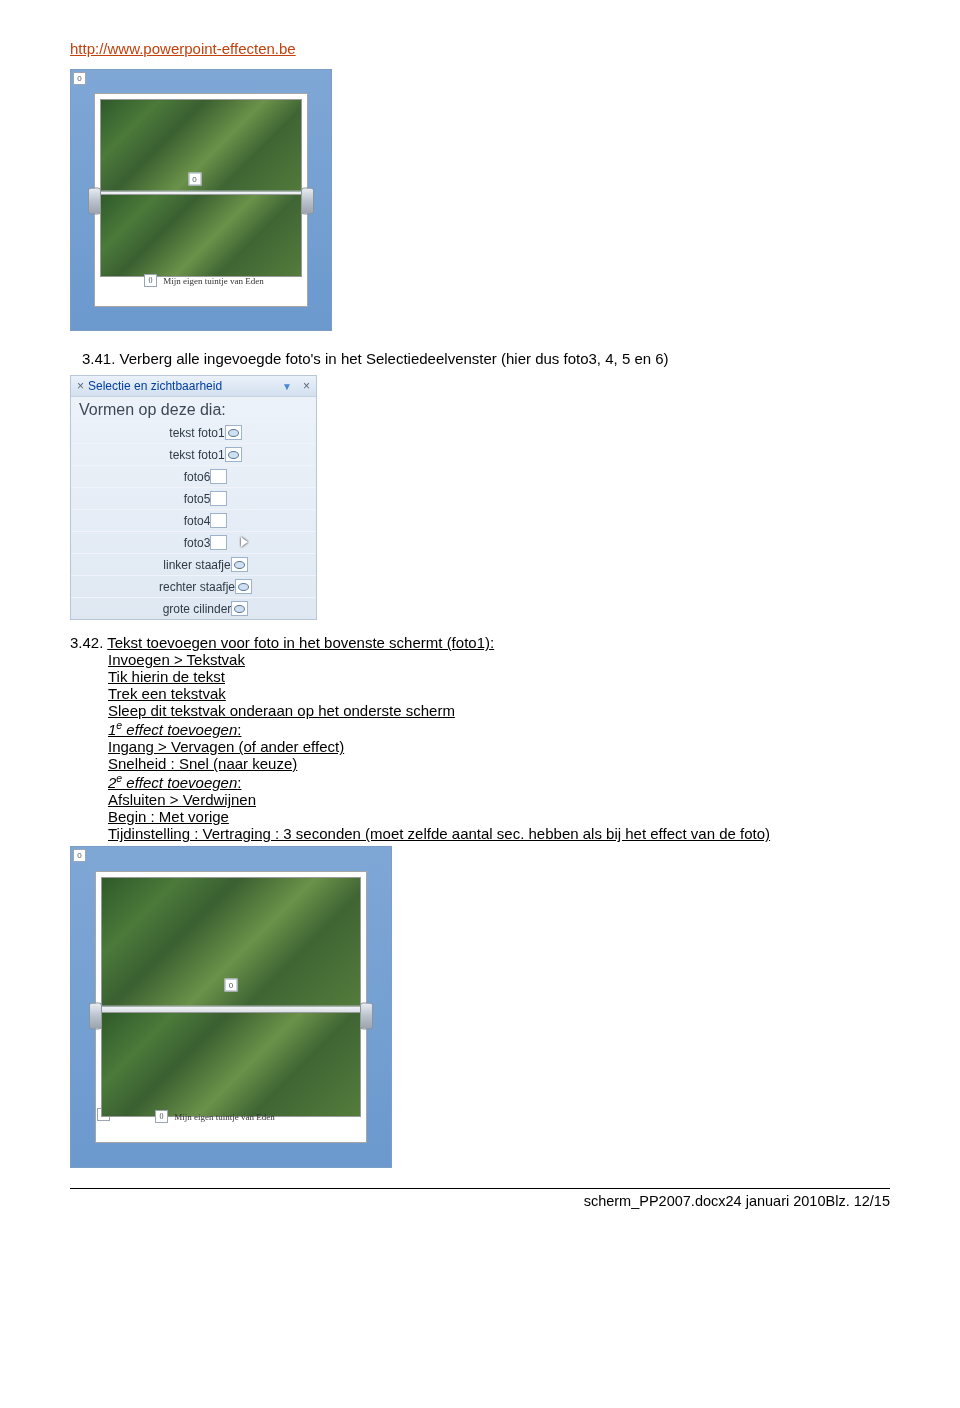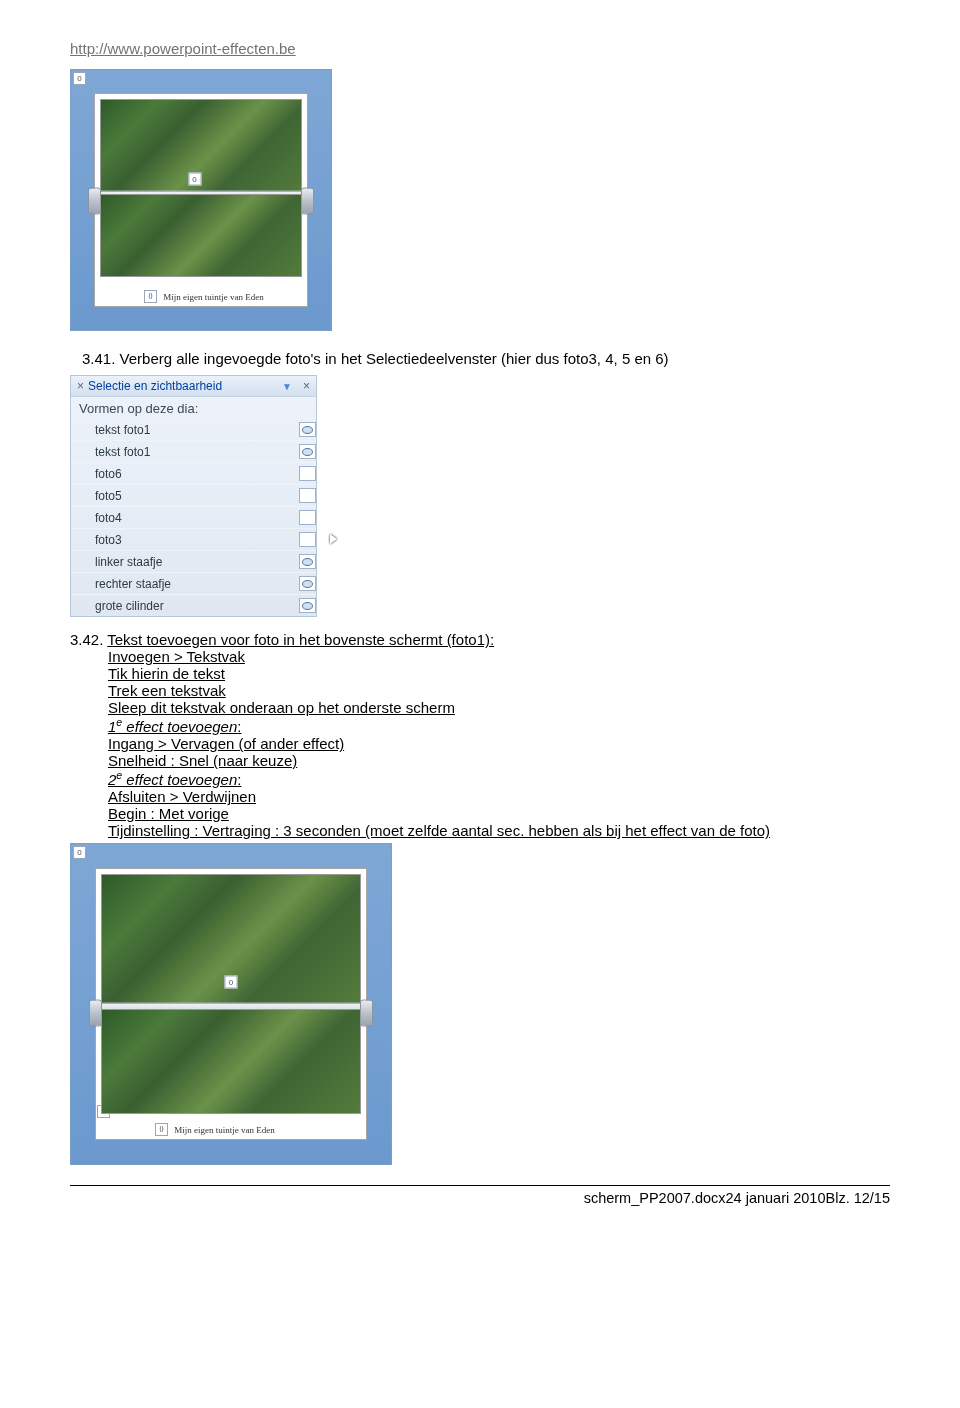--- a/index.html
+++ b/index.html
@@ -10,21 +10,21 @@
     background: #fff;
     width: 960px;
   }
   .page {
     padding: 40px 70px 30px 70px;
     box-sizing: border-box;
     min-height: 1360px;
     position: relative;
   }
   a.header-link {
-    color: #737373;
+    color: #c2410c;
     text-decoration: underline;
     font-size: 15px;
   }
   
   .pp-frame {
     width: 260px;
     height: 260px;
     background: linear-gradient(#7fa7d6,#6b99ce);
     border: 1px solid #7a9ec5;
     position: relative;
@@ -59,21 +59,21 @@
   }
   .roller::before{left:-6px;} .roller::after{right:-6px;}
   .zero-tag {
     position:absolute; width:11px; height:11px; background:#fff;
     border:1px solid #9aa6b5; font-size:8px; line-height:11px;
     text-align:center; color:#4a5663;
   }
   .f1-z1{ top:2px; left:2px; }
   .f1-z2{ top:40%; left:47%; transform:translate(-50%,-50%); }
   .caption {
-    position:absolute; bottom:4px; left:50px;
+    position:absolute; bottom:20px; left:50px;
     font-size:9px; color:#333; font-family:"Comic Sans MS",cursive;margin-top:28px;
   }
   .caption .zt { position:static; display:inline-block; margin-right:4px; vertical-align:middle; }
   .caption-text { vertical-align:middle; }
 
   .para { margin: 10px 0 6px 12px; line-height:1.35; }
 
   
   .sel-panel {
     width: 245px;
@@ -87,24 +87,24 @@
     display:flex; align-items:center; justify-content:space-between;
     padding: 3px 6px;
     background: linear-gradient(#eaf1fa,#d3e0ef);
     border-bottom:1px solid #c5d2e2;
     color:#003f9e; font-weight:normal;
   }
   .sel-title .x { color:#5a6575; font-size:12px; }
   .sel-title .dd { color:#4a86d6; font-size:10px; letter-spacing:1px;}
   .sel-title .left { display:flex; align-items:center; gap:4px; }
   .sel-sub {
-    padding: 4px 8px 2px 8px; color:#3d4853; font-size:13px;
+    padding: 4px 8px 2px 8px; color:#3d4853; font-size:16px;
   }
   .sel-row {
-    display:flex; align-items:center; justify-content:space-between;
+    display:flex; align-items:center; justify-content:center;
     padding: 3px 0 3px 24px;
     border-top:1px solid #f0f4fa;
   }
   .eye {
     width:15px; height:13px; border:1px solid #9db3cd;
     background:#fff; display:flex; align-items:center; justify-content:center;
   }
   .eye.on::after{
     content:""; width:9px; height:6px; border:1px solid #5a7795;
     border-radius:50%; background:#cfe0f3;

